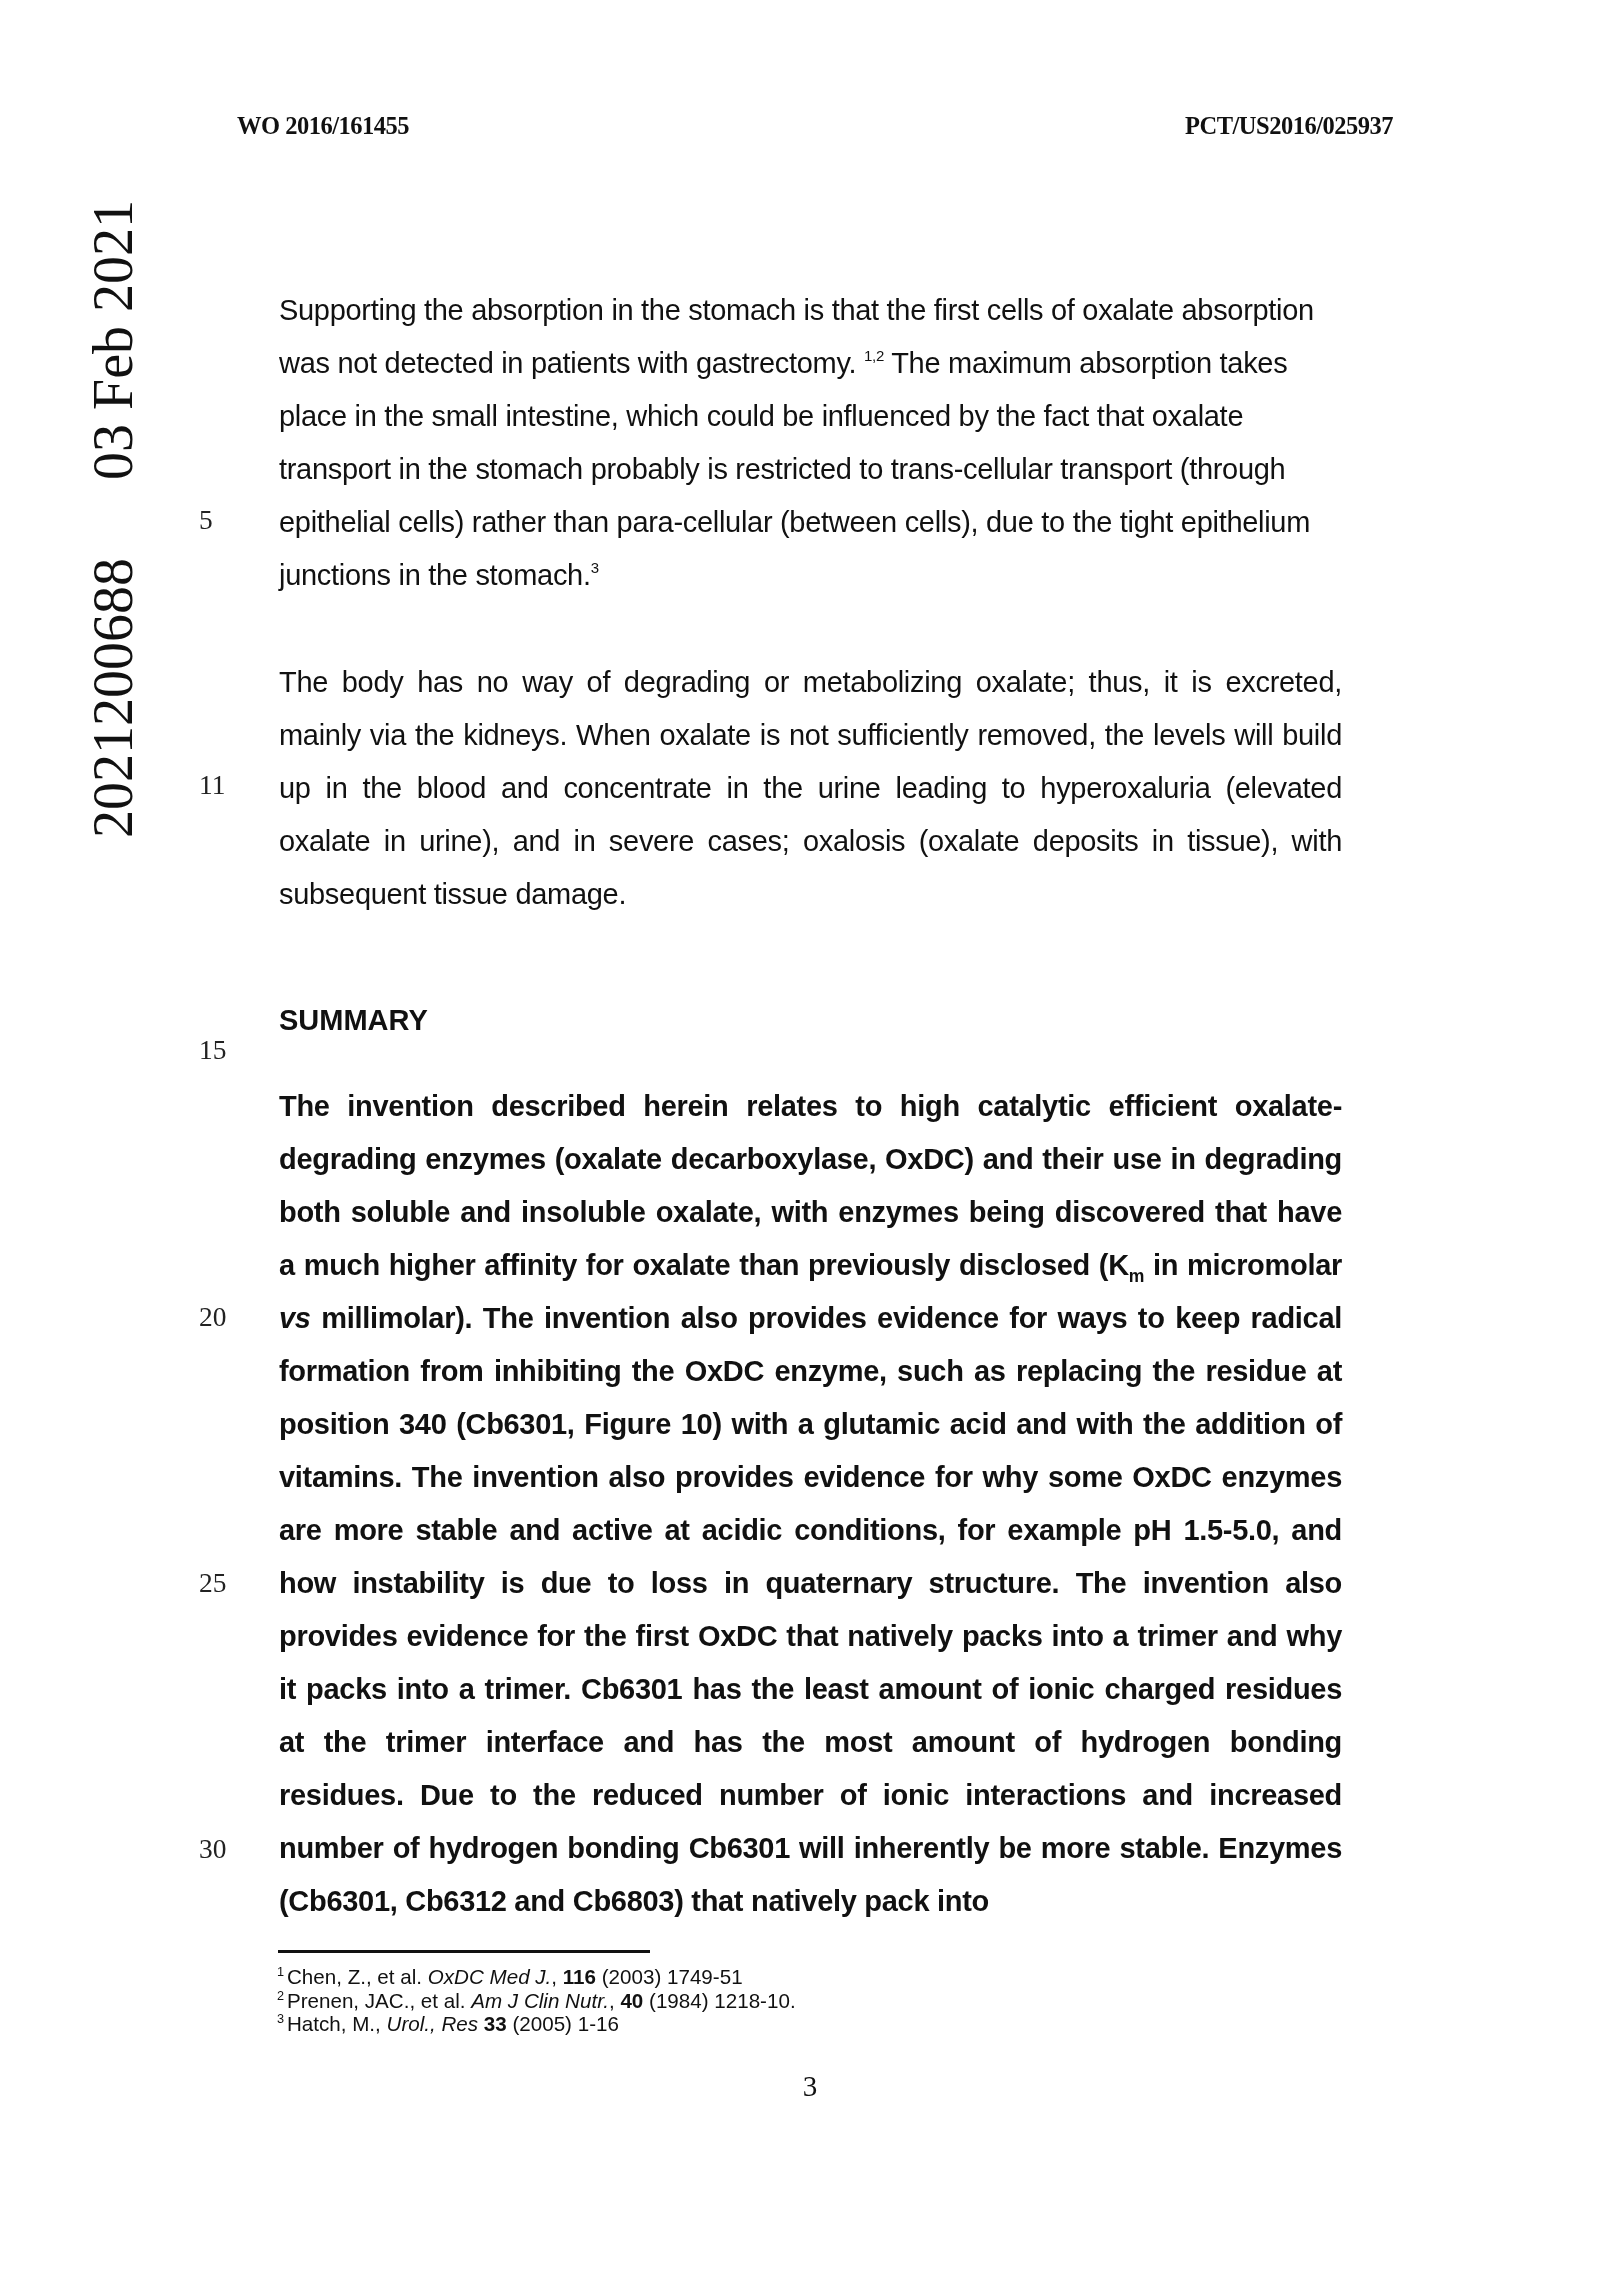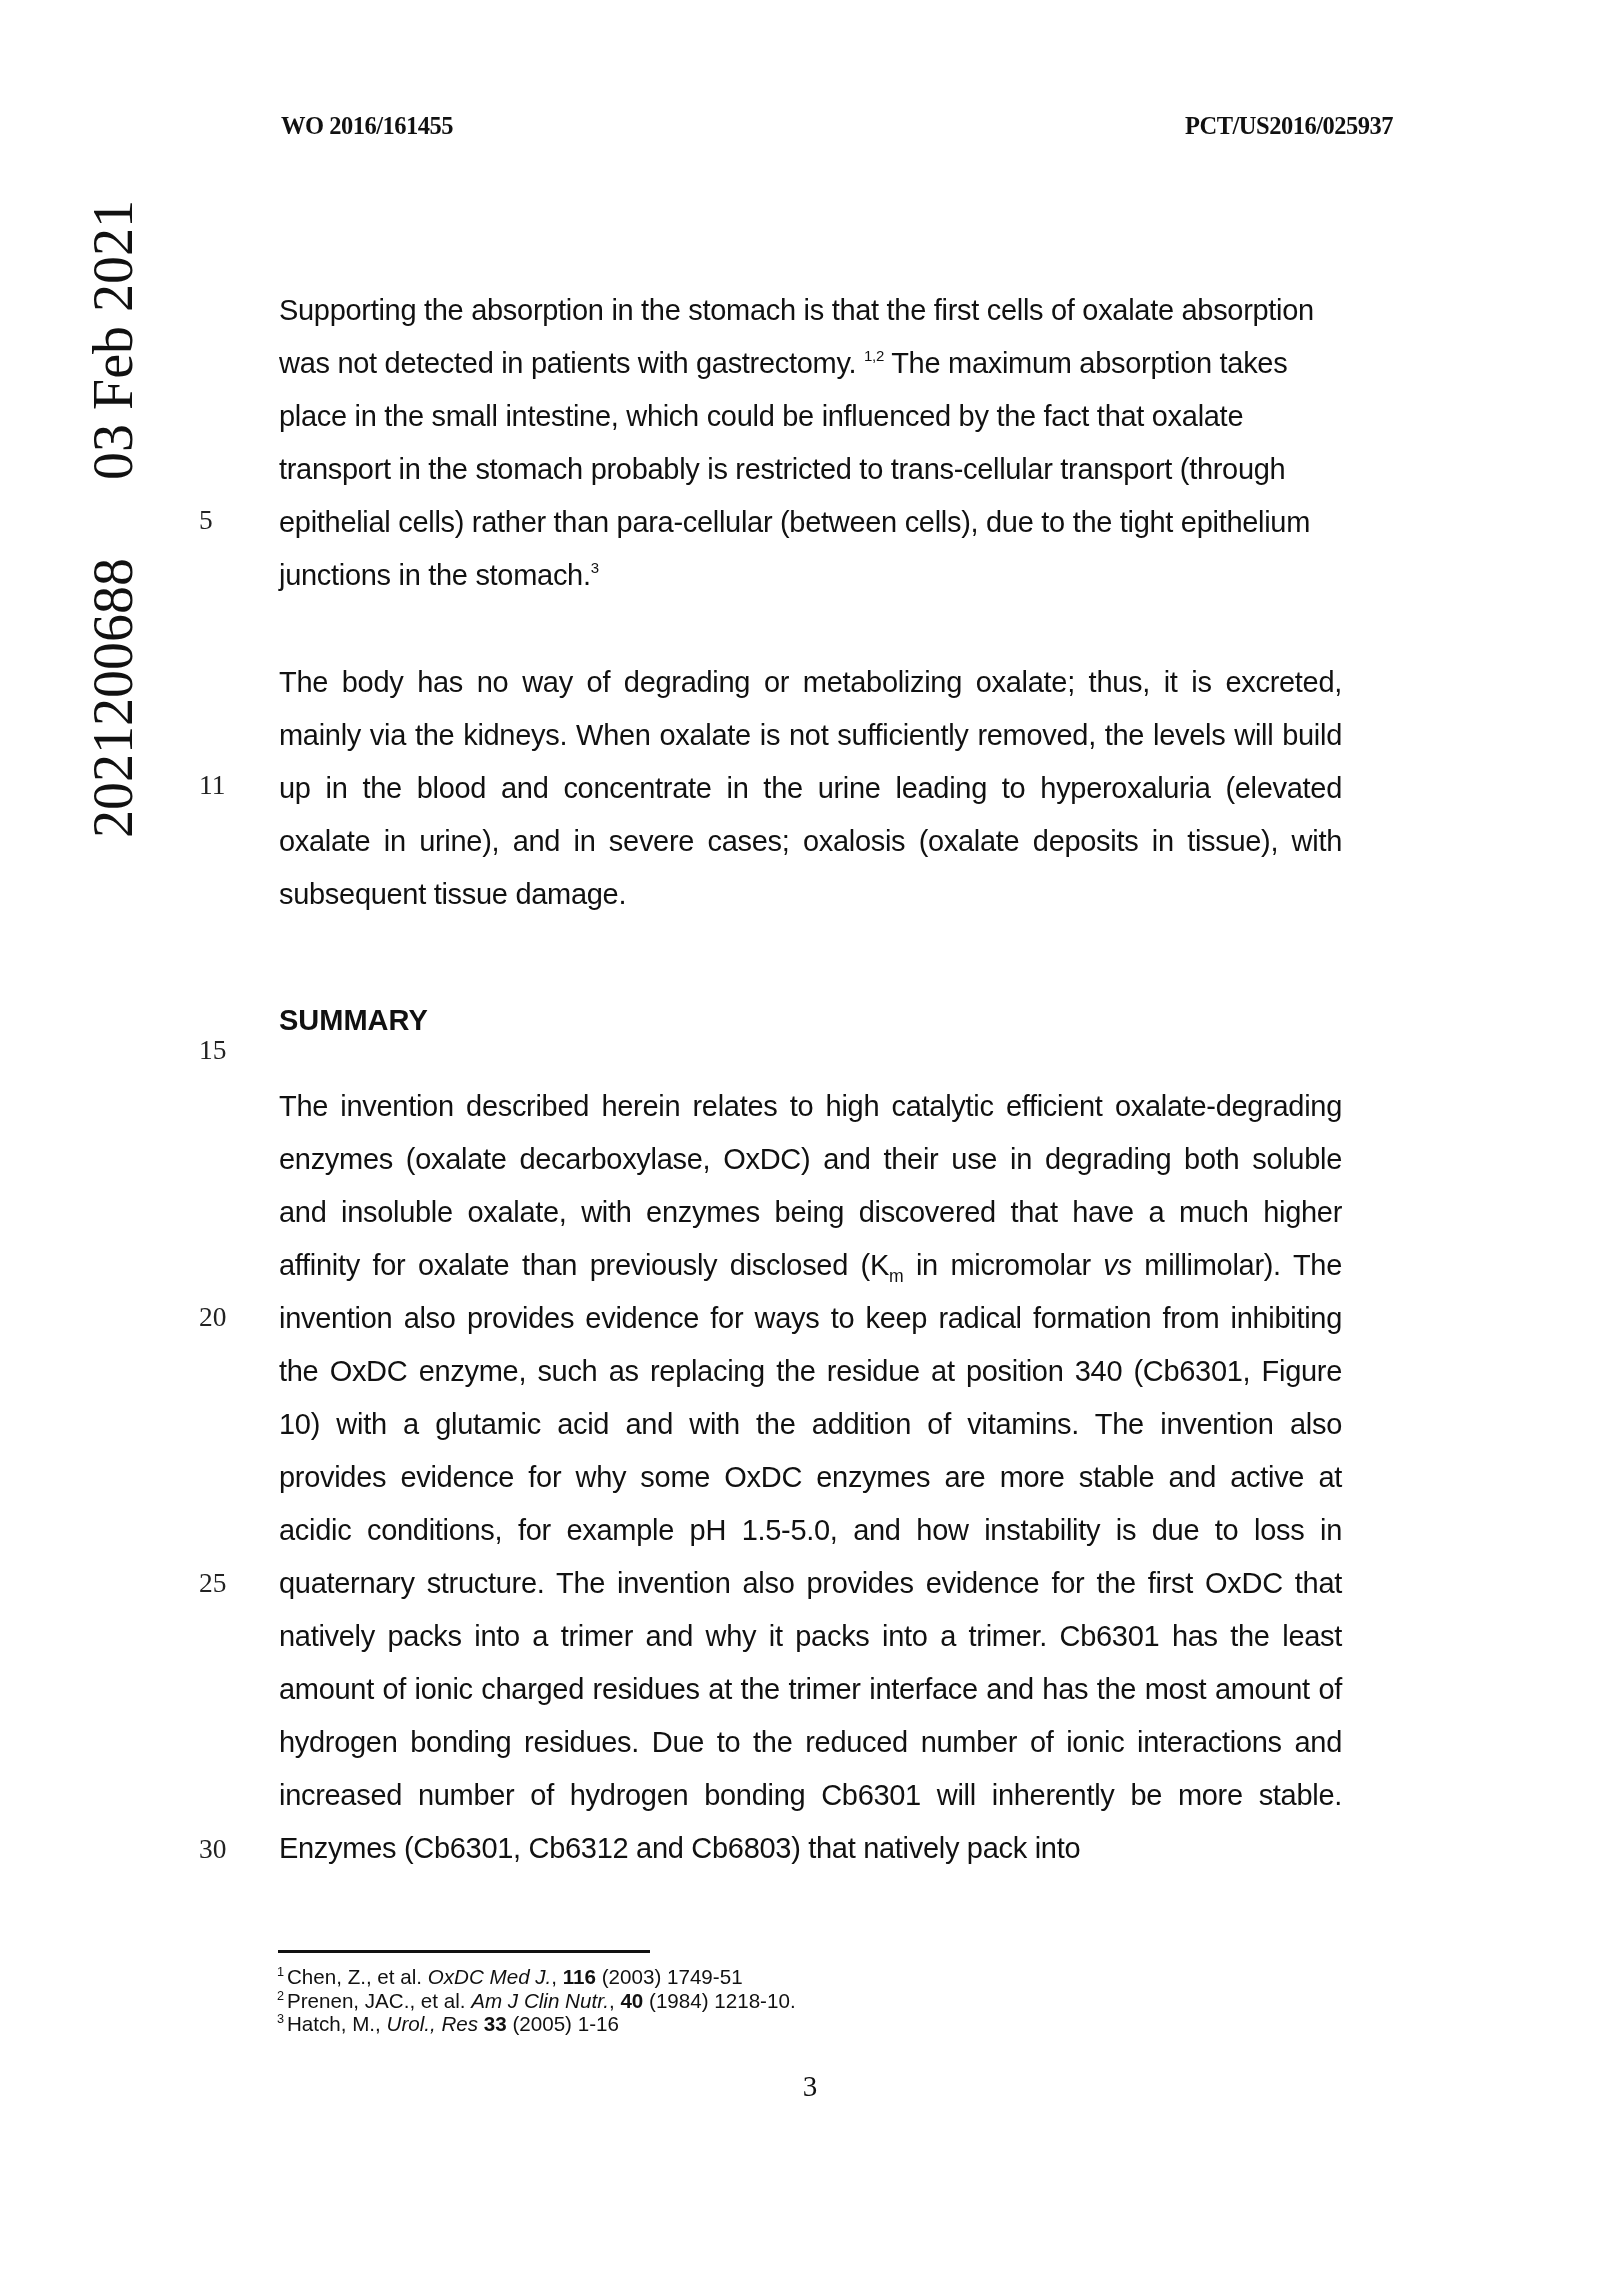--- a/index.html
+++ b/index.html
@@ -6,21 +6,21 @@
   body {
     width: 1620px; height: 2293px; position: relative; overflow: hidden;
     color: #111111;
     font-family: "Liberation Sans", sans-serif;
   }
   .hdr {
     position: absolute; top: 112px;
     font-family: "Liberation Serif", serif; font-weight: bold;
     font-size: 24.5px; letter-spacing: -0.5px;
   }
-  .hdr-left { left: 237px; margin-left: 44px; }
+  .hdr-left { left: 237px; }
   .hdr-right { right: 227px; text-align: right; }
 
   .side-stamp {
     position: absolute; left: 78px; top: 176px; width: 69px; height: 686px;
   }
   .side-stamp .rot {
     position: absolute; left: 50%; top: 50%;
     transform: translate(-50%, -50%) rotate(-90deg);
     white-space: nowrap;
     font-family: "Liberation Serif", serif; font-size: 56px; color: #111;
@@ -82,21 +82,21 @@
   <sup>1,2</sup>
   <span>The maximum absorption takes place in the small intestine, which could be influenced by the fact that oxalate transport in the stomach probably is restricted to trans-cellular transport (through epithelial cells) rather than para-cellular (between cells), due to the tight epithelium junctions in the stomach.</span><sup>3</sup>
 </div>
 
 <div class="para lastline" style="top:656px;">
   <span>The body has no way of degrading or metabolizing oxalate; thus, it is excreted, mainly via the kidneys.  When oxalate is not sufficiently removed, the levels will build up in the blood and concentrate in the urine leading to hyperoxaluria (elevated oxalate in urine), and in severe cases; oxalosis (oxalate deposits in tissue), with subsequent tissue damage.</span>
 </div>
 
 <div class="heading">SUMMARY</div>
 
-<div class="para" style="top:1080px;">
+<div class="para" style="top:1080px;font-weight:bold;">
   <span>The invention described herein relates to high catalytic efficient oxalate-degrading enzymes (oxalate decarboxylase, OxDC) and their use in degrading both soluble and insoluble oxalate, with enzymes being discovered that have a much higher affinity for oxalate than previously disclosed (K</span><sub>m</sub><span> in micromolar </span><i>vs</i><span> millimolar).  The invention also provides evidence for ways to keep radical formation from inhibiting the OxDC enzyme, such as replacing the residue at position 340 (Cb6301, Figure 10) with a glutamic acid and with the addition of vitamins. The invention also provides evidence for why some OxDC enzymes are more stable and active at acidic conditions, for example pH 1.5-5.0, and how instability is due to loss in quaternary structure.  The invention also provides evidence for the first OxDC that natively packs into a trimer and why it packs into a trimer. Cb6301 has the least amount of ionic charged residues at the trimer interface and has the most amount of hydrogen bonding residues.  Due to the reduced number of ionic interactions and increased number of hydrogen bonding Cb6301 will inherently be more stable.  Enzymes (Cb6301, Cb6312 and Cb6803) that natively pack into</span>
 </div>
 
 <div class="fn-rule"></div>
 <div class="footnotes">
   <div>
     <sup>1</sup><span>Chen, Z., et al. </span><i>OxDC Med J.</i><span>, </span><b>116</b><span> (2003) 1749-51</span>
   </div>
   <div>
     <sup>2</sup><span>Prenen, JAC., et al. </span><i>Am J Clin Nutr.</i><span>, </span><b>40</b><span> (1984) 1218-10.</span>

